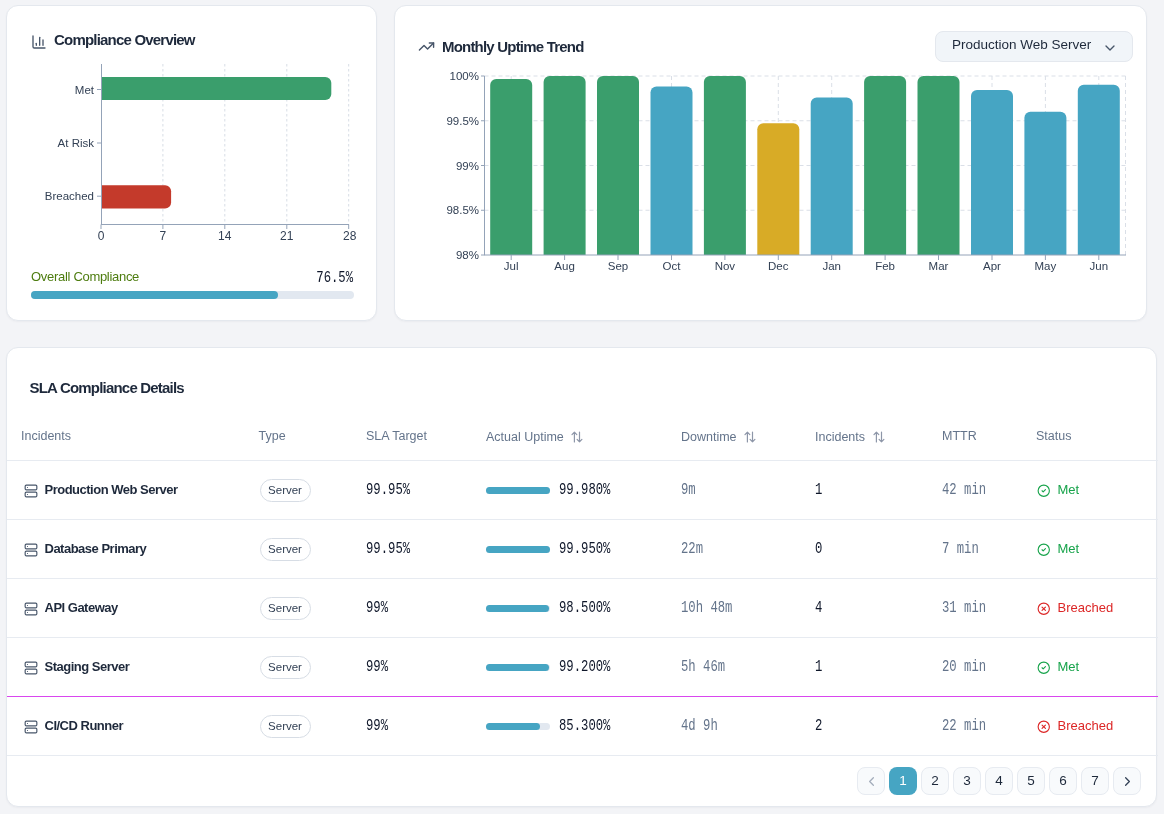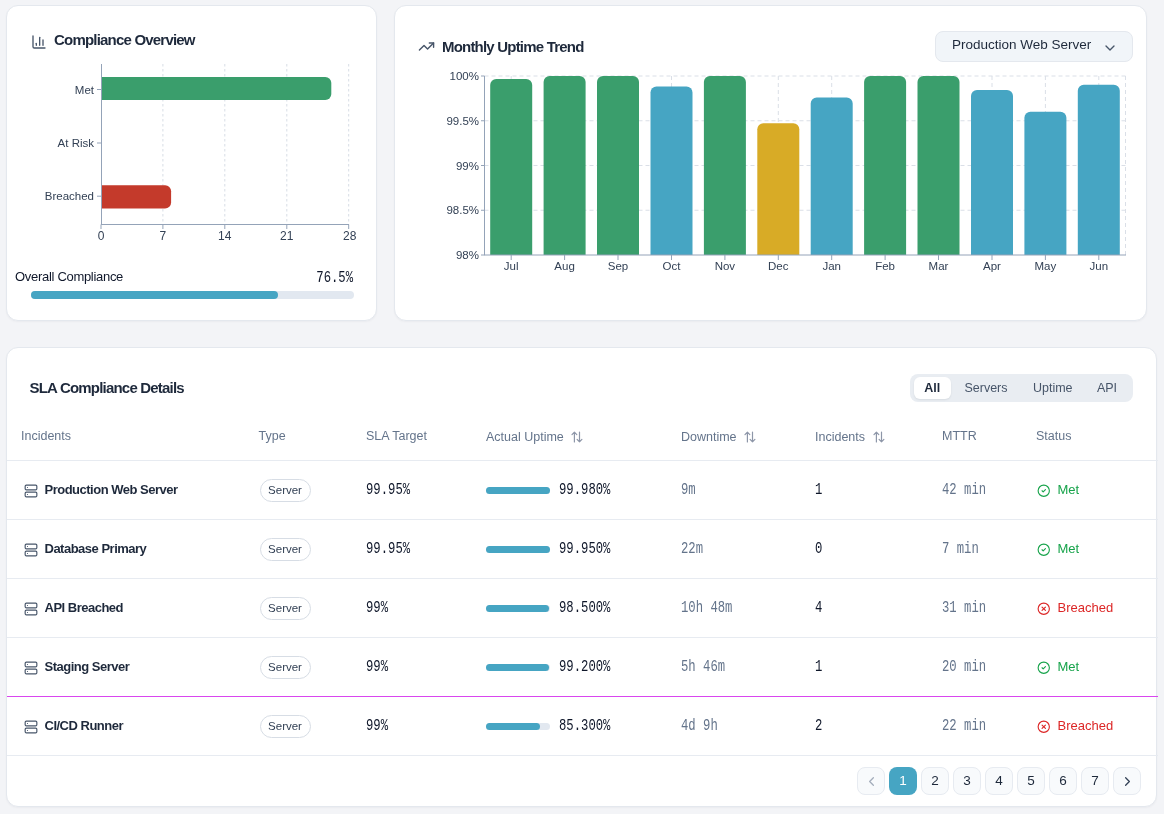--- a/index.html
+++ b/index.html
@@ -55,21 +55,21 @@
     </g>
     <g font-size="12" fill="#334155" font-family="Liberation Sans">
       <text x="94" y="233.5" text-anchor="middle">0</text>
       <text x="155.9" y="233.5" text-anchor="middle">7</text>
       <text x="217.8" y="233.5" text-anchor="middle">14</text>
       <text x="279.8" y="233.5" text-anchor="middle">21</text>
       <text x="342.7" y="233.5" text-anchor="middle">28</text>
     </g>
   </svg>
 
-  <div class="abs" style="left:8px;top:262.5px;font-size:13px;letter-spacing:-0.3px;color:#0f172a;">Overall Compliance</div>
+  <div class="abs" style="left:24px;top:262.5px;font-size:13px;letter-spacing:-0.3px;color:#4d7c0f;">Overall Compliance</div>
   <div class="abs mono" style="right:22.5px;top:262.5px;font-size:16px;transform:scaleX(.765);transform-origin:100% 50%;color:#0f172a;">76.5%</div>
   <div class="abs" style="left:24px;top:285px;width:323px;height:7.5px;background:#e2e8f0;border-radius:4px;">
     <div style="width:247px;height:7.5px;background:#46a5c3;border-radius:4px;"></div>
   </div>
 </div>
 
 <div class="card" id="card2">
   <svg class="abs" style="left:23.2px;top:31.5px" width="17" height="17" viewBox="0 0 24 24" fill="none" stroke="#475569" stroke-width="2" stroke-linecap="round" stroke-linejoin="round">
     <polyline points="22 7 13.5 15.5 8.5 10.5 2 17"></polyline>
       <polyline points="16 7 22 7 22 13"></polyline>
@@ -158,26 +158,20 @@
       <text x="597.0" y="263.5" text-anchor="middle">Apr</text>
       <text x="650.4" y="263.5" text-anchor="middle">May</text>
       <text x="703.8" y="263.5" text-anchor="middle">Jun</text>
     </g>
   </svg>
 </div>
 
 <div class="card" id="card3">
   <div class="ctitle" style="left:22.5px;top:30.5px;">SLA Compliance Details</div>
 
-  <div class="abs" style="left:902.5px;top:26px;width:223px;height:28px;background:#e9edf2;border-radius:8px;font-size:12.5px;">
-    <div class="abs" style="left:4px;top:3px;width:37.5px;height:22px;background:#fff;border-radius:6px;box-shadow:0 1px 2px rgba(15,23,42,.08);text-align:center;line-height:22px;font-weight:bold;color:#1e293b;">All</div>
-    <div class="abs" style="left:41.5px;top:3px;width:70px;height:22px;text-align:center;line-height:22px;color:#475569;">Servers</div>
-    <div class="abs" style="left:111.5px;top:3px;width:63.5px;height:22px;text-align:center;line-height:22px;color:#475569;">Uptime</div>
-    <div class="abs" style="left:175px;top:3px;width:45px;height:22px;text-align:center;line-height:22px;color:#475569;">API</div>
-  </div>
 
   <div class="abs" style="left:0;top:73px;width:1151px;height:40px;border-bottom:1px solid #e7ebf1;font-size:12.5px;color:#64748b;">
     <div class="abs" style="left:14px;top:8px;">Incidents</div>
     <div class="abs" style="left:251.5px;top:8px;">Type</div>
     <div class="abs" style="left:359px;top:8px;">SLA Target</div>
     <div class="abs" style="left:479px;top:8px;">Actual Uptime <svg style="position:relative;top:1.5px;margin-left:4px" width="12" height="12" viewBox="0 0 12 12" fill="none" stroke="#8d96a8" stroke-width="1.2" stroke-linecap="round" stroke-linejoin="round">
           <path d="M3.4 1.2V11M1 3.6 3.4 1.2 5.8 3.6M8.5 1v9.8M6.1 8.4 8.5 10.8 10.9 8.4"></path>
         </svg></div>
     <div class="abs" style="left:674px;top:8px;">Downtime <svg style="position:relative;top:1.5px;margin-left:4px" width="12" height="12" viewBox="0 0 12 12" fill="none" stroke="#8d96a8" stroke-width="1.2" stroke-linecap="round" stroke-linejoin="round">
           <path d="M3.4 1.2V11M1 3.6 3.4 1.2 5.8 3.6M8.5 1v9.8M6.1 8.4 8.5 10.8 10.9 8.4"></path>
@@ -235,21 +229,21 @@
       </svg>
     <div class="abs" style="left:1050.5px;top:21px;font-size:13px;color:#16a34a;">Met</div>
   </div>
   <div class="abs" style="left:0;top:231px;width:1151px;height:59px;border-bottom:1px solid #e7ebf1;">
     <svg class="abs" style="left:16.5px;top:22.5px" width="14" height="14" viewBox="0 0 24 24" fill="none" stroke="#475569" stroke-width="2" stroke-linecap="round" stroke-linejoin="round">
         <rect x="2" y="2" width="20" height="8" rx="2"></rect>
         <rect x="2" y="14" width="20" height="8" rx="2"></rect>
         <path d="M6 6h.01"></path>
         <path d="M6 18h.01"></path>
       </svg>
-    <div class="abs" style="left:37.5px;top:20.5px;font-size:13px;font-weight:bold;letter-spacing:-0.5px;color:#1e293b;">API Breached</div>
+    <div class="abs" style="left:37.5px;top:20.5px;font-size:13px;font-weight:bold;letter-spacing:-0.5px;color:#1e293b;">API Gateway</div>
     <div class="abs" style="left:252.5px;top:18px;width:51px;height:23px;border:1px solid #d7dde5;border-radius:12px;font-size:11.5px;color:#334155;line-height:21px;text-align:center;">Server</div>
     <div class="abs mono" style="left:359px;top:20.3px;font-size:16px;transform:scaleX(.765);transform-origin:0 50%;color:#0f172a;">99%</div>
     <div class="abs" style="left:479px;top:26px;width:63.5px;height:6.5px;background:#e2e8f0;border-radius:3.5px;">
         <div style="width:62.5px;height:6.5px;background:#46a5c3;border-radius:3.5px;"></div>
       </div>
     <div class="abs mono" style="left:551.5px;top:20.3px;font-size:16px;transform:scaleX(.765);transform-origin:0 50%;color:#0f172a;">98.500%</div>
     <div class="abs mono" style="left:674px;top:20.3px;font-size:16px;transform:scaleX(.765);transform-origin:0 50%;color:#64748b;">10h 48m</div>
     <div class="abs mono" style="left:808px;top:20.3px;font-size:16px;transform:scaleX(.765);transform-origin:0 50%;color:#0f172a;">4</div>
     <div class="abs mono" style="left:935px;top:20.3px;font-size:16px;transform:scaleX(.765);transform-origin:0 50%;color:#64748b;">31 min</div>
     <svg class="abs" style="left:1030px;top:23px" width="13.5" height="13.5" viewBox="0 0 24 24" fill="none" stroke="#dc2626" stroke-width="2" stroke-linecap="round" stroke-linejoin="round">

